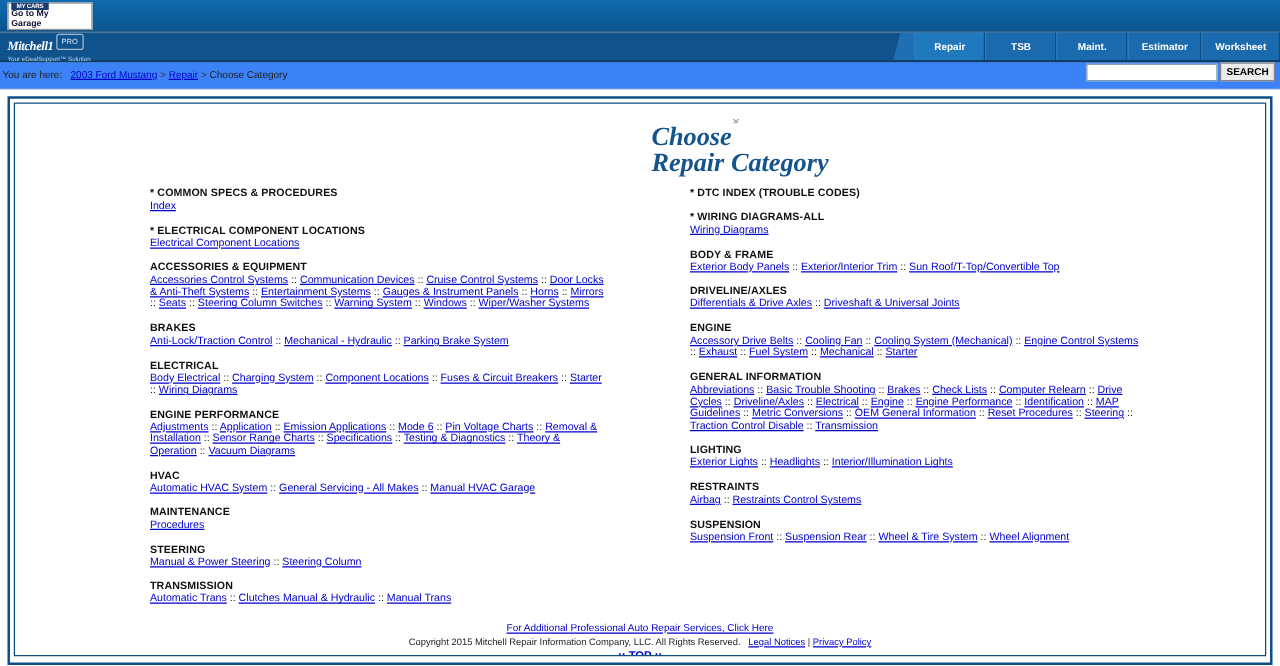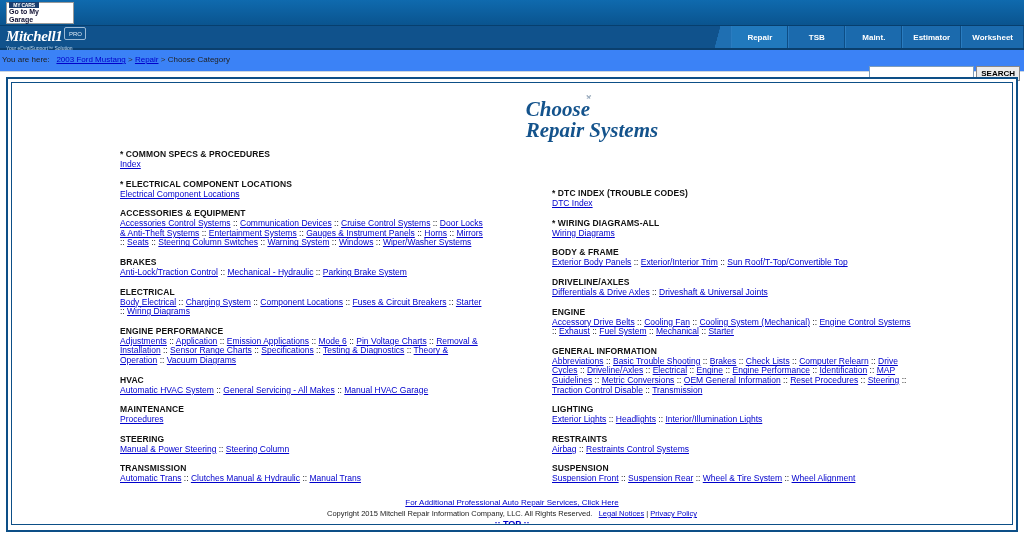--- a/index.html
+++ b/index.html
@@ -51,21 +51,21 @@
     position: relative;
     border-bottom: 2px solid #0a3f6e;
   }
   .brand {
     position: absolute; left: 6px; top: 1px;
     color: #ffffff;
   }
   .brand-name {
     font-family: "Liberation Serif", serif;
     font-style: italic; font-weight: bold;
-    font-size: 15px; line-height: 14px;
+    font-size: 10px; line-height: 14px;
     letter-spacing: -0.3px;
     margin-top: 30px;
   }
   .brand-sub { font-size: 5px; color: #bcd6ec; line-height: 6px; }
   .brand-badge {
     display: inline-block; vertical-align: top;
     width: 22px; height: 13px; margin-left: 2px;
     border: 1px solid #9bbad6; border-radius: 2px;
     font-size: 6px; color: #dceaf7; text-align: center; line-height: 12px;
   }
@@ -94,22 +94,22 @@
     background: #3b82f6;
     border-bottom: 1px solid #c9d6e2;
   }
   .crumb {
     position: absolute; left: 2px; top: 5px;
     font-size: 8px; color: #222;
   }
   .crumb a { color: #0000cc; }
   .crumb .sep { color: #333; }
   .searchbox {
-    position: absolute; right: 4px; top: 16px;
-    display: flex; align-items: flex-start;
+    position: absolute; right: 4px; top: 0;
+    display: flex; align-items: flex-end;
   }
   .searchbox input {
     width: 105px; height: 14px;
     border: 1px solid #7f9db9;
     font-size: 8px; padding: 0 2px;
   }
   .searchbox button {
     height: 15px; margin-left: 2px;
     font-size: 8px; font-weight: bold;
     border: 1px solid #888; background: #ececec;
@@ -138,21 +138,21 @@
     height: 62px;
     flex-direction: column;
   }
   .wrench-ico { width: 62px; height: 44px; margin-right: 6px; }
   .title-txt {
     font-family: "Liberation Serif", serif;
     font-style: italic; font-weight: bold;
     color: #14538c; font-size: 21px; line-height: 21px;
   }
 
-  .columns { display: flex; padding: 4px 0 0 0; align-items: flex-end; }
+  .columns { display: flex; padding: 4px 0 0 0; }
   .col { width: 50%; padding-left: 108px; }
   .col.right { padding-left: 40px; }
 
   .grp { margin-bottom: 9px; }
   .grp-h {
     font-size: 8.5px; font-weight: bold; color: #111;
     letter-spacing: 0.1px; margin-bottom: 1px;
   }
   .grp-links {
     font-size: 8.5px; color: #111; line-height: 9.6px;
@@ -227,21 +227,21 @@
     <div class="title-wrap">
       <svg class="wrench-ico" viewBox="0 0 62 44">
         <g stroke="#1a3c66" stroke-width="2.2" fill="#b9c6d4">
           <path d="M6 6 L14 4 L18 10 L44 34 L40 40 L14 16 L8 14 Z"></path>
           <path d="M8 38 L36 10 L42 4 L50 6 L52 12 L14 42 Z"></path>
         </g>
         <circle cx="11" cy="10" r="2" fill="#1a3c66"></circle>
       </svg>
       <div>
         <div class="title-txt">Choose</div>
-        <div class="title-txt">Repair Systems</div>
+        <div class="title-txt">Repair Category</div>
       </div>
     </div>
 
     <div class="columns">
       <div class="col left" id="col-left">
           <div class="grp">
             <div class="grp-h">* COMMON SPECS &amp; PROCEDURES</div>
             <div class="grp-links"><a href="#">Index</a></div>
           </div>
           <div class="grp">
@@ -277,21 +277,20 @@
             <div class="grp-links"><a href="#">Manual &amp; Power Steering</a><span class="sepdots"> :: </span><a href="#">Steering Column</a></div>
           </div>
           <div class="grp">
             <div class="grp-h">TRANSMISSION</div>
             <div class="grp-links"><a href="#">Automatic Trans</a><span class="sepdots"> :: </span><a href="#">Clutches Manual &amp; Hydraulic</a><span class="sepdots"> :: </span><a href="#">Manual Trans</a></div>
           </div>
         </div>
       <div class="col right" id="col-right">
           <div class="grp">
             <div class="grp-h">* DTC INDEX (TROUBLE CODES)</div>
-            <div class="grp-links"><a href="#">DTC Index</a></div>
           </div>
           <div class="grp">
             <div class="grp-h">* WIRING DIAGRAMS-ALL</div>
             <div class="grp-links"><a href="#">Wiring Diagrams</a></div>
           </div>
           <div class="grp">
             <div class="grp-h">BODY &amp; FRAME</div>
             <div class="grp-links"><a href="#">Exterior Body Panels</a><span class="sepdots"> :: </span><a href="#">Exterior/Interior Trim</a><span class="sepdots"> :: </span><a href="#">Sun Roof/T-Top/Convertible Top</a></div>
           </div>
           <div class="grp">

